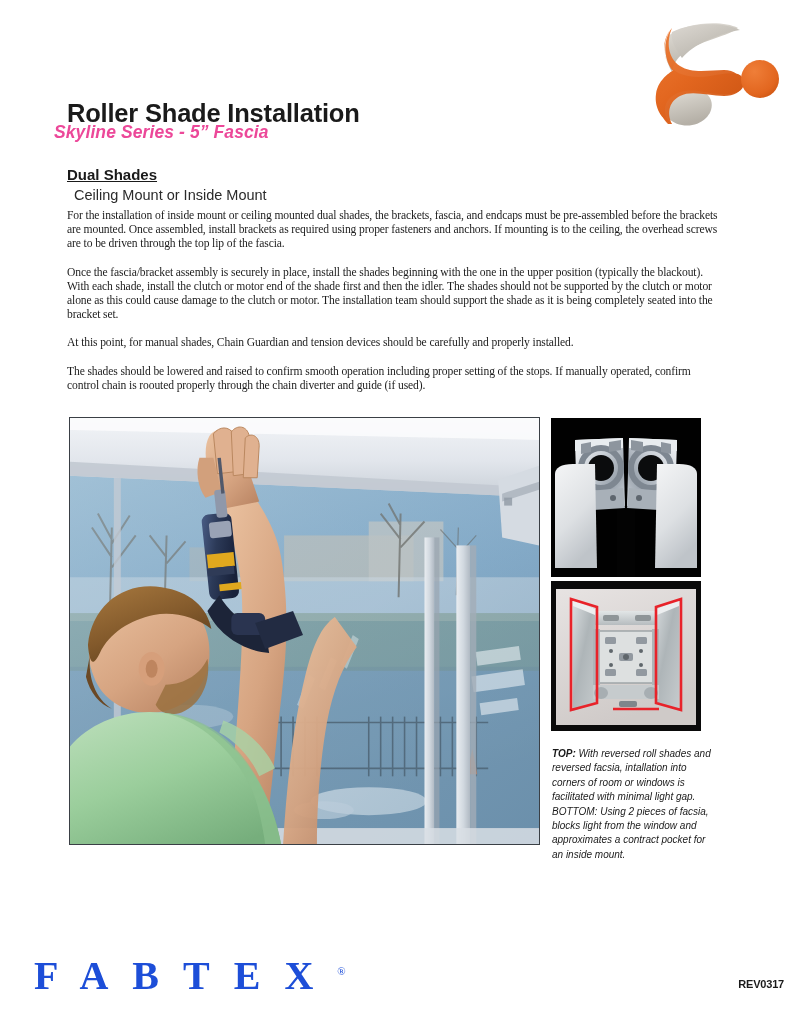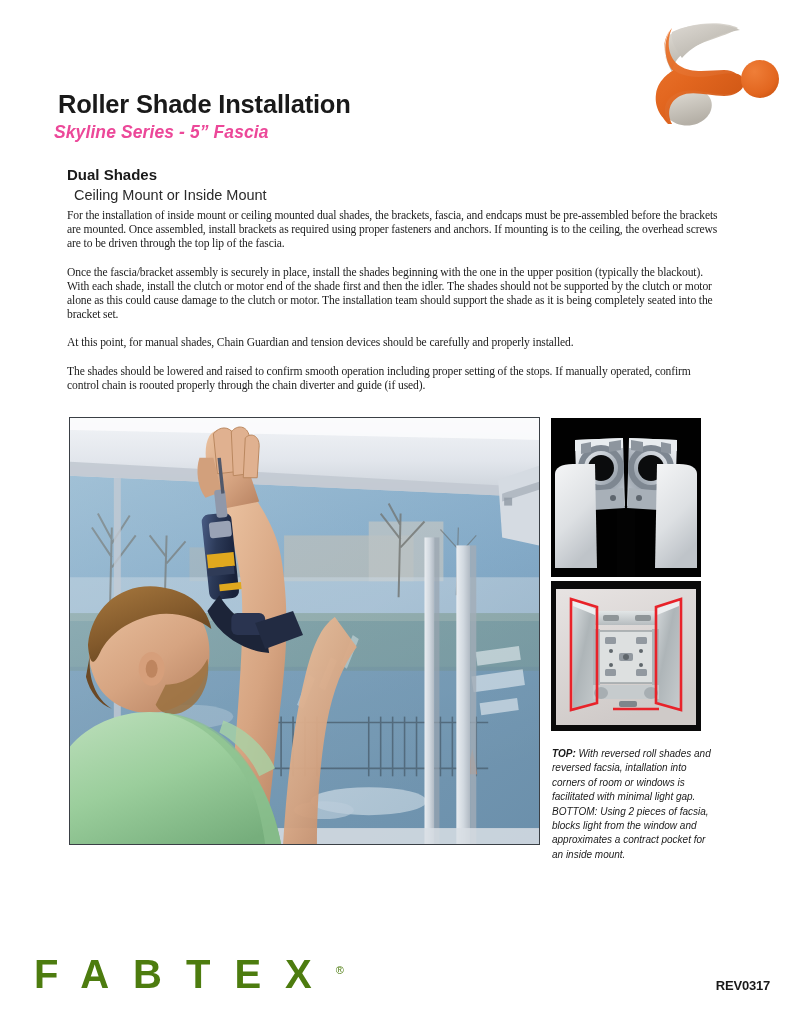--- a/index.html
+++ b/index.html
@@ -27,21 +27,21 @@
 
   
   .doc-title {
     position: absolute;
     left: 54px;
     top: 86px;
     font-size: 25.5px;
     font-weight: bold;
     letter-spacing: -0.2px;
     color: #1a1a1a;
-    margin: 4px;
+    margin: 13px;
   }
   .doc-subtitle {
     position: absolute;
     left: 54px;
     top: 122px;
     font-size: 17.5px;
     font-weight: bold;
     font-style: italic;
     letter-spacing: 0.1px;
     color: #ec4899;
@@ -50,20 +50,21 @@
 
   
   .section-heading {
     position: absolute;
     left: 67px;
     top: 166px;
     font-size: 15px;
     font-weight: bold;
     color: #1a1a1a;
     margin: 0;
+    text-decoration: underline;
   }
   .section-subheading {
     position: absolute;
     left: 74px;
     top: 187px;
     font-size: 14.5px;
     font-weight: normal;
     color: #2a2a2a;
     margin: 0;
   }
@@ -128,34 +129,34 @@
   }
 
   
   .footer-logo {
     position: absolute;
     left: 34px;
     top: 952px;
     font-size: 40px;
     font-weight: bold;
     letter-spacing: 24px;
-    color: #4d7c0f;
-    font-family: Liberation Sans, sans-serif;
+    color: #1d4ed8;
+    font-family: Liberation Serif, serif;
   }
   .footer-logo .reg {
     font-size: 11px;
     vertical-align: super;
     letter-spacing: 0;
     font-weight: normal;
   }
   .footer-rev {
     position: absolute;
-    right: 22px;
+    right: 8px;
     top: 978px;
-    font-size: 13px;
+    font-size: 11px;
     font-weight: bold;
     color: #1a1a1a;
     letter-spacing: -0.2px;
   }
 </style>
 </head>
 <body>
 
 <div class="logo-mark">
   <svg viewBox="0 0 136 128" width="136" height="128" xmlns="http://www.w3.org/2000/svg">

